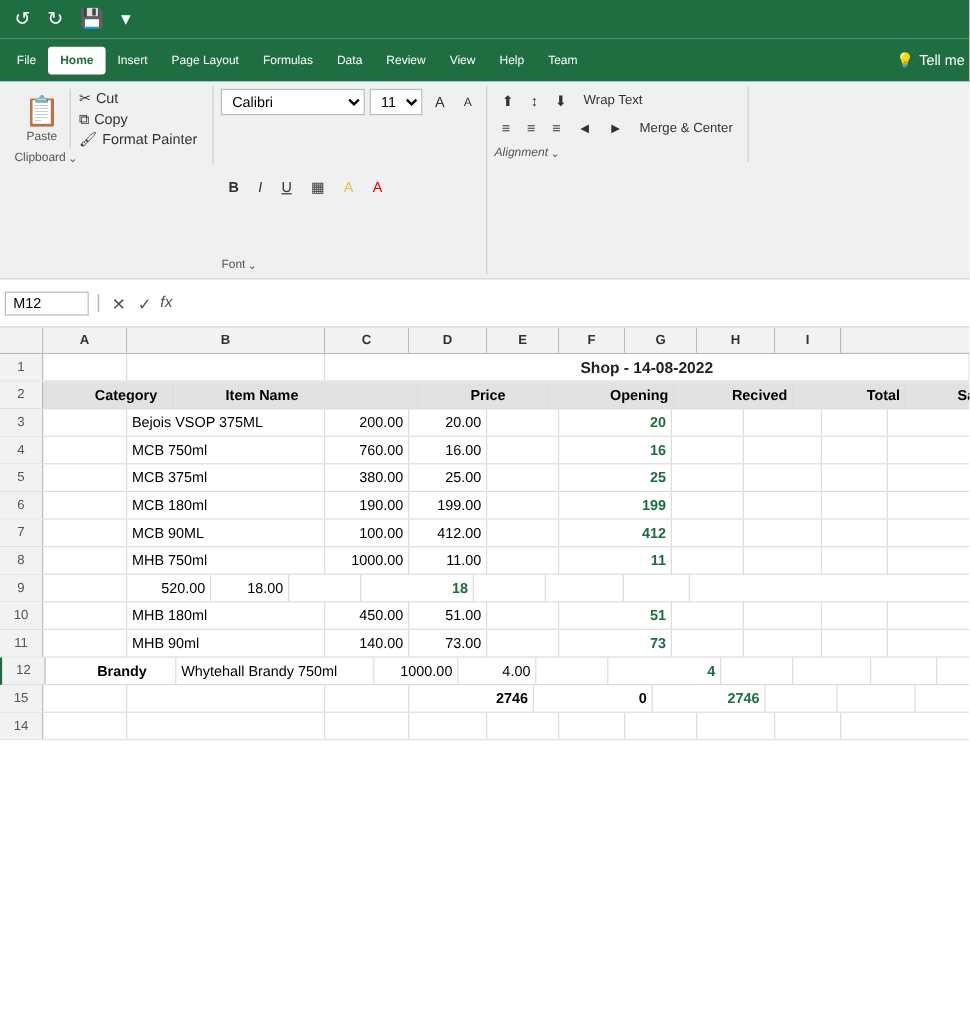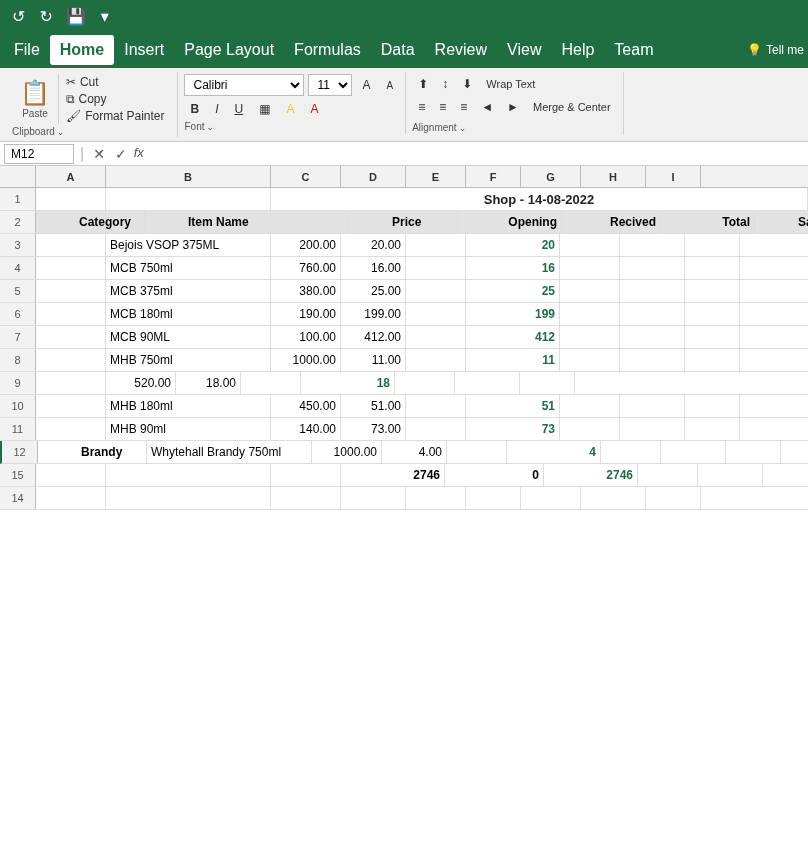--- a/index.html
+++ b/index.html
@@ -28,21 +28,21 @@
       height: 36px;
       display: flex;
       align-items: center;
       padding: 0 4px;
     }
     .menu-item {
       color: #fff;
       padding: 6px 10px;
       cursor: pointer;
       border-radius: 3px;
-      font-size: 16px;
+      font-size: 10px;
     }
     .menu-item:hover, .menu-item.active { background: rgba(255,255,255,0.2); padding-left: 10px; }
     .menu-item.active { background: #fff; color: #1e6e42; font-weight: 600; }
     .menu-item-tell { color: #fff; margin-left: auto; display: flex; align-items: center; gap: 4px; }
 
     
     .ribbon {
       background: #f0f0f0;
       border-bottom: 1px solid #ccc;
       padding: 4px 6px;
@@ -95,20 +95,21 @@
       padding: 2px 6px 0 6px;
     }
     .clipboard-top { display: flex; flex-direction: row; }
 
     
     .font-group {
       display: flex;
       flex-direction: column;
       border-right: 1px solid #d0d0d0;
       padding: 2px 6px;
+      gap: 47px;
     }
     .font-row1 { display: flex; align-items: center; gap: 4px; margin-bottom: 3px; }
     .font-row2 { display: flex; align-items: center; gap: 4px; }
     .font-select {
       border: 1px solid #bbb;
       background: #fff;
       padding: 2px 4px;
       font-size: 12px;
       width: 120px;
       cursor: pointer;
@@ -139,29 +140,29 @@
     .font-group-label { font-size: 10px; color: #555; text-align: center; margin-top: 2px; display: flex; align-items: center; gap: 2px; }
 
     
     .align-group {
       display: flex;
       flex-direction: column;
       border-right: 1px solid #d0d0d0;
       padding: 2px 6px;
     }
     .align-row { display: flex; align-items: center; gap: 2px; margin-bottom: 3px; }
-    .align-group-label { font-size: 10px; color: #555; text-align: center; margin-top: 2px; display: flex; align-items: center; gap: 2px; }
+    .align-group-label { font-size: 10px; color: #555; text-align: center; margin-top: 2px; display: flex; align-items: center; gap: 2px; font-style: italic; }
 
     
     .formula-bar {
       display: flex;
       align-items: center;
       border-bottom: 1px solid #ccc;
       background: #fff;
-      height: 24px;
+      height: 40px;
       padding: 0 4px;
       gap: 4px;
     }
     .cell-ref-box {
       border: 1px solid #bbb;
       padding: 2px 6px;
       width: 70px;
       font-size: 12px;
       background: #fff;
       cursor: pointer;

